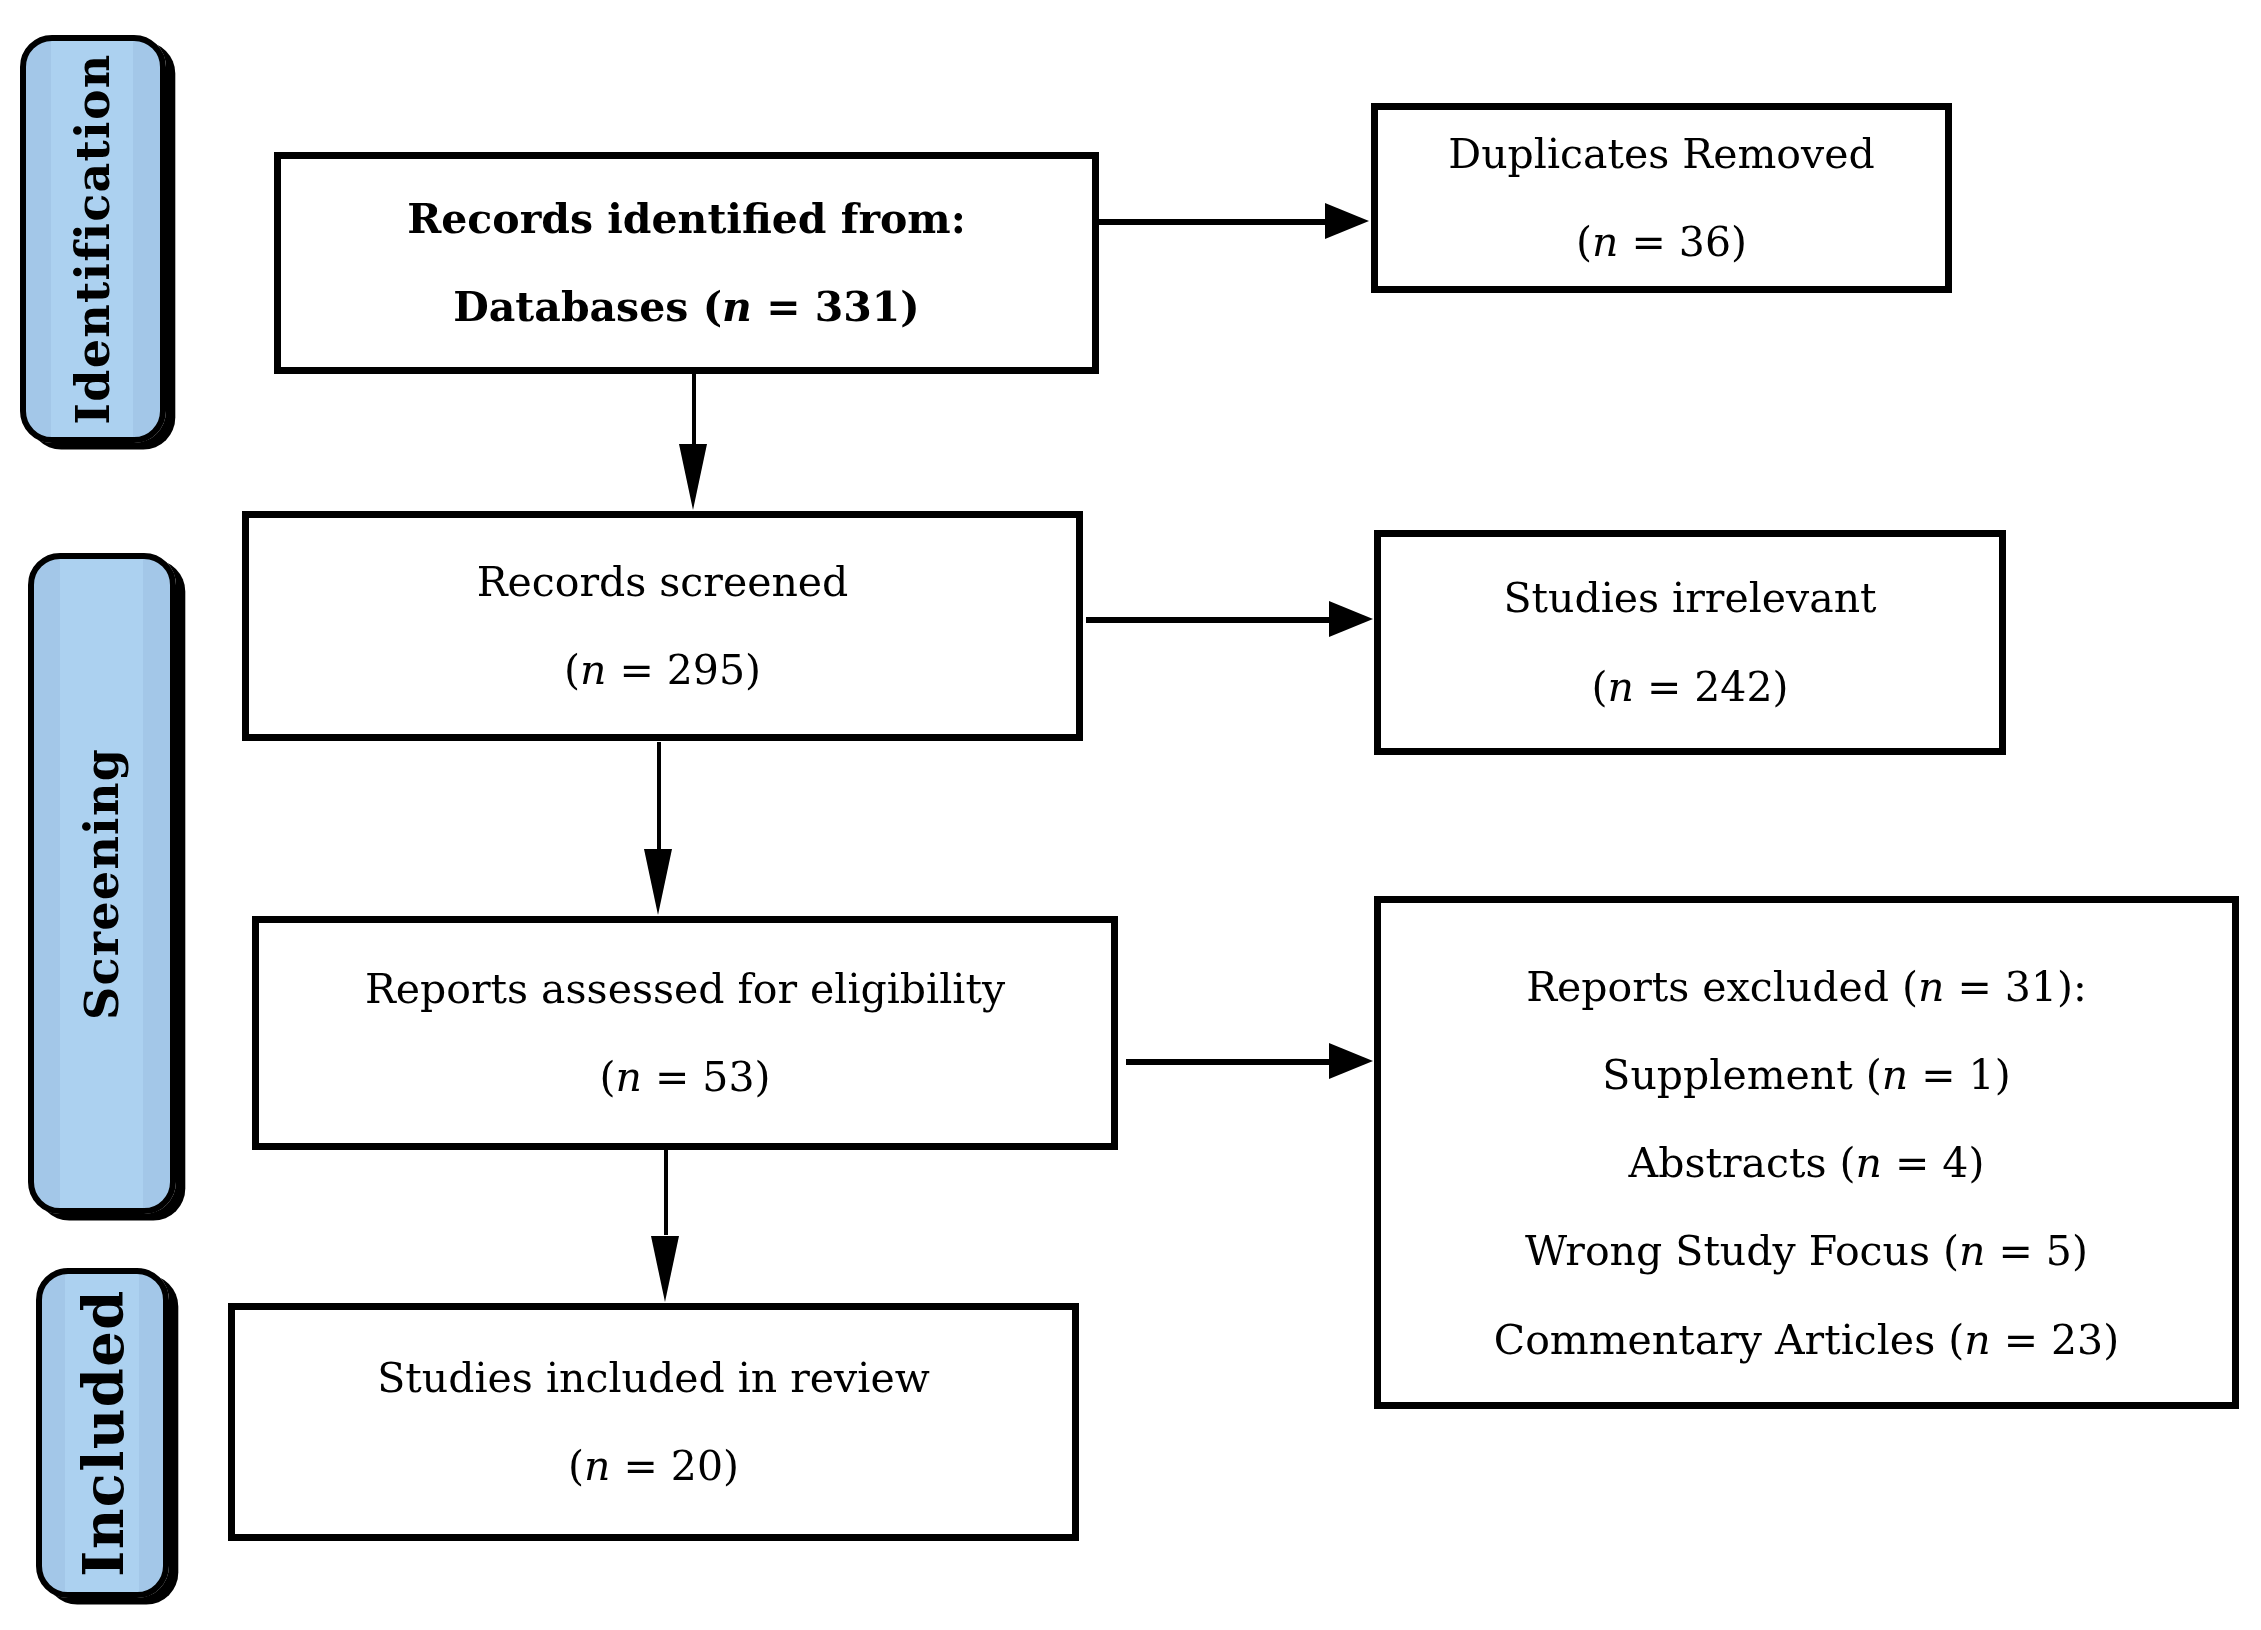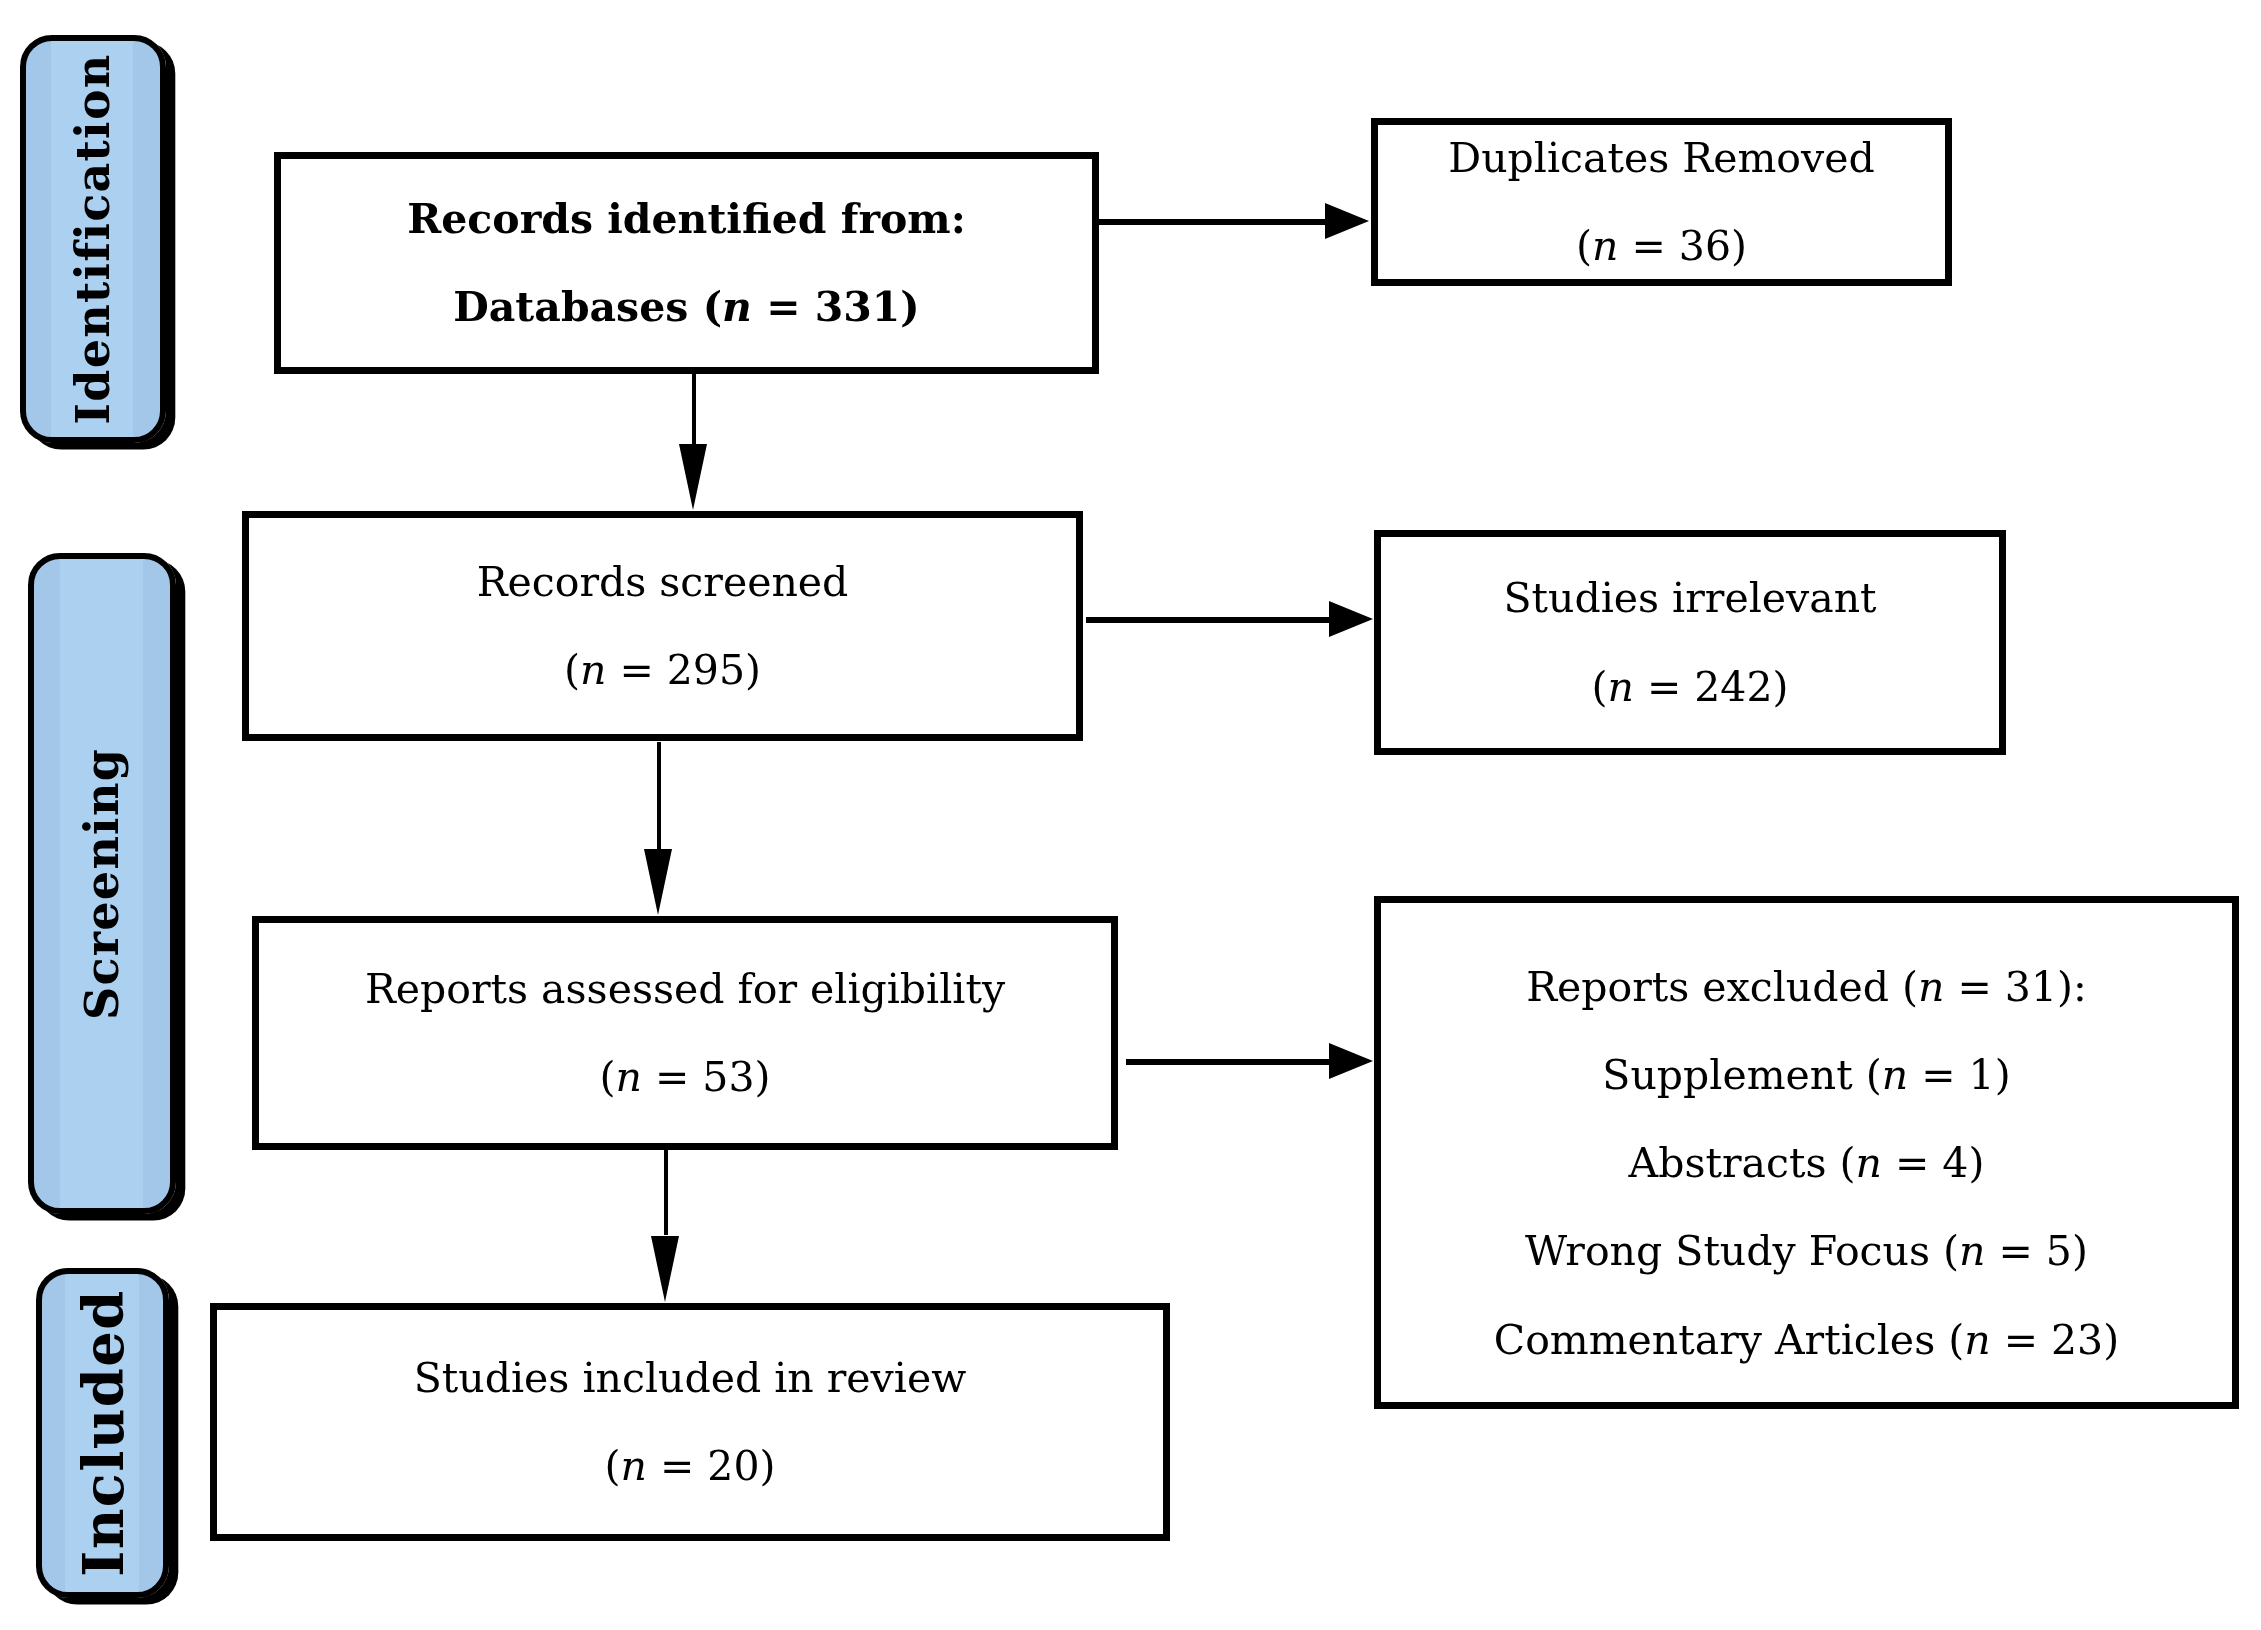--- a/index.html
+++ b/index.html
@@ -49,27 +49,27 @@
     display: flex;
     flex-direction: column;
     justify-content: center;
     align-items: center;
     text-align: center;
     font-size: 41px;
     line-height: 2.15;
   }
   .fbox .line { white-space: nowrap; }
   #box-records-identified { left: 274px;  top: 152px;  width: 825px; height: 222px; font-weight: bold; }
-  #box-duplicates-removed { left: 1371px; top: 118px;  width: 581px;  height: 168px; }
+  #box-duplicates-removed { left: 1371px; top: 103px;  width: 581px;  height: 190px; }
   #box-records-screened   { left: 242px;  top: 511px;  width: 841px; height: 230px; justify-content: center; }
   #box-studies-irrelevant { left: 1374px; top: 530px;  width: 632px;  height: 225px; }
   #box-reports-assessed   { left: 252px;  top: 916px; width: 866px; height: 234px; }
   #box-reports-excluded   { left: 1374px; top: 896px; width: 865px; height: 513px;
                             justify-content: flex-start; padding-top: 40px; }
-  #box-studies-included   { left: 210px;  top: 1303px; width: 960px; height: 238px; }
+  #box-studies-included   { left: 228px;  top: 1303px; width: 851px; height: 238px; }
 
   
   .arrow { position: absolute; }
   .arrow .hline {
     position: absolute; left: 0; top: 16px; height: 6px;
     background: var(--line, #000);
   }
   .arrow .hhead {
     position: absolute; right: 0; top: 0; width: 0; height: 0;
     border-top: 18.5px solid transparent;

